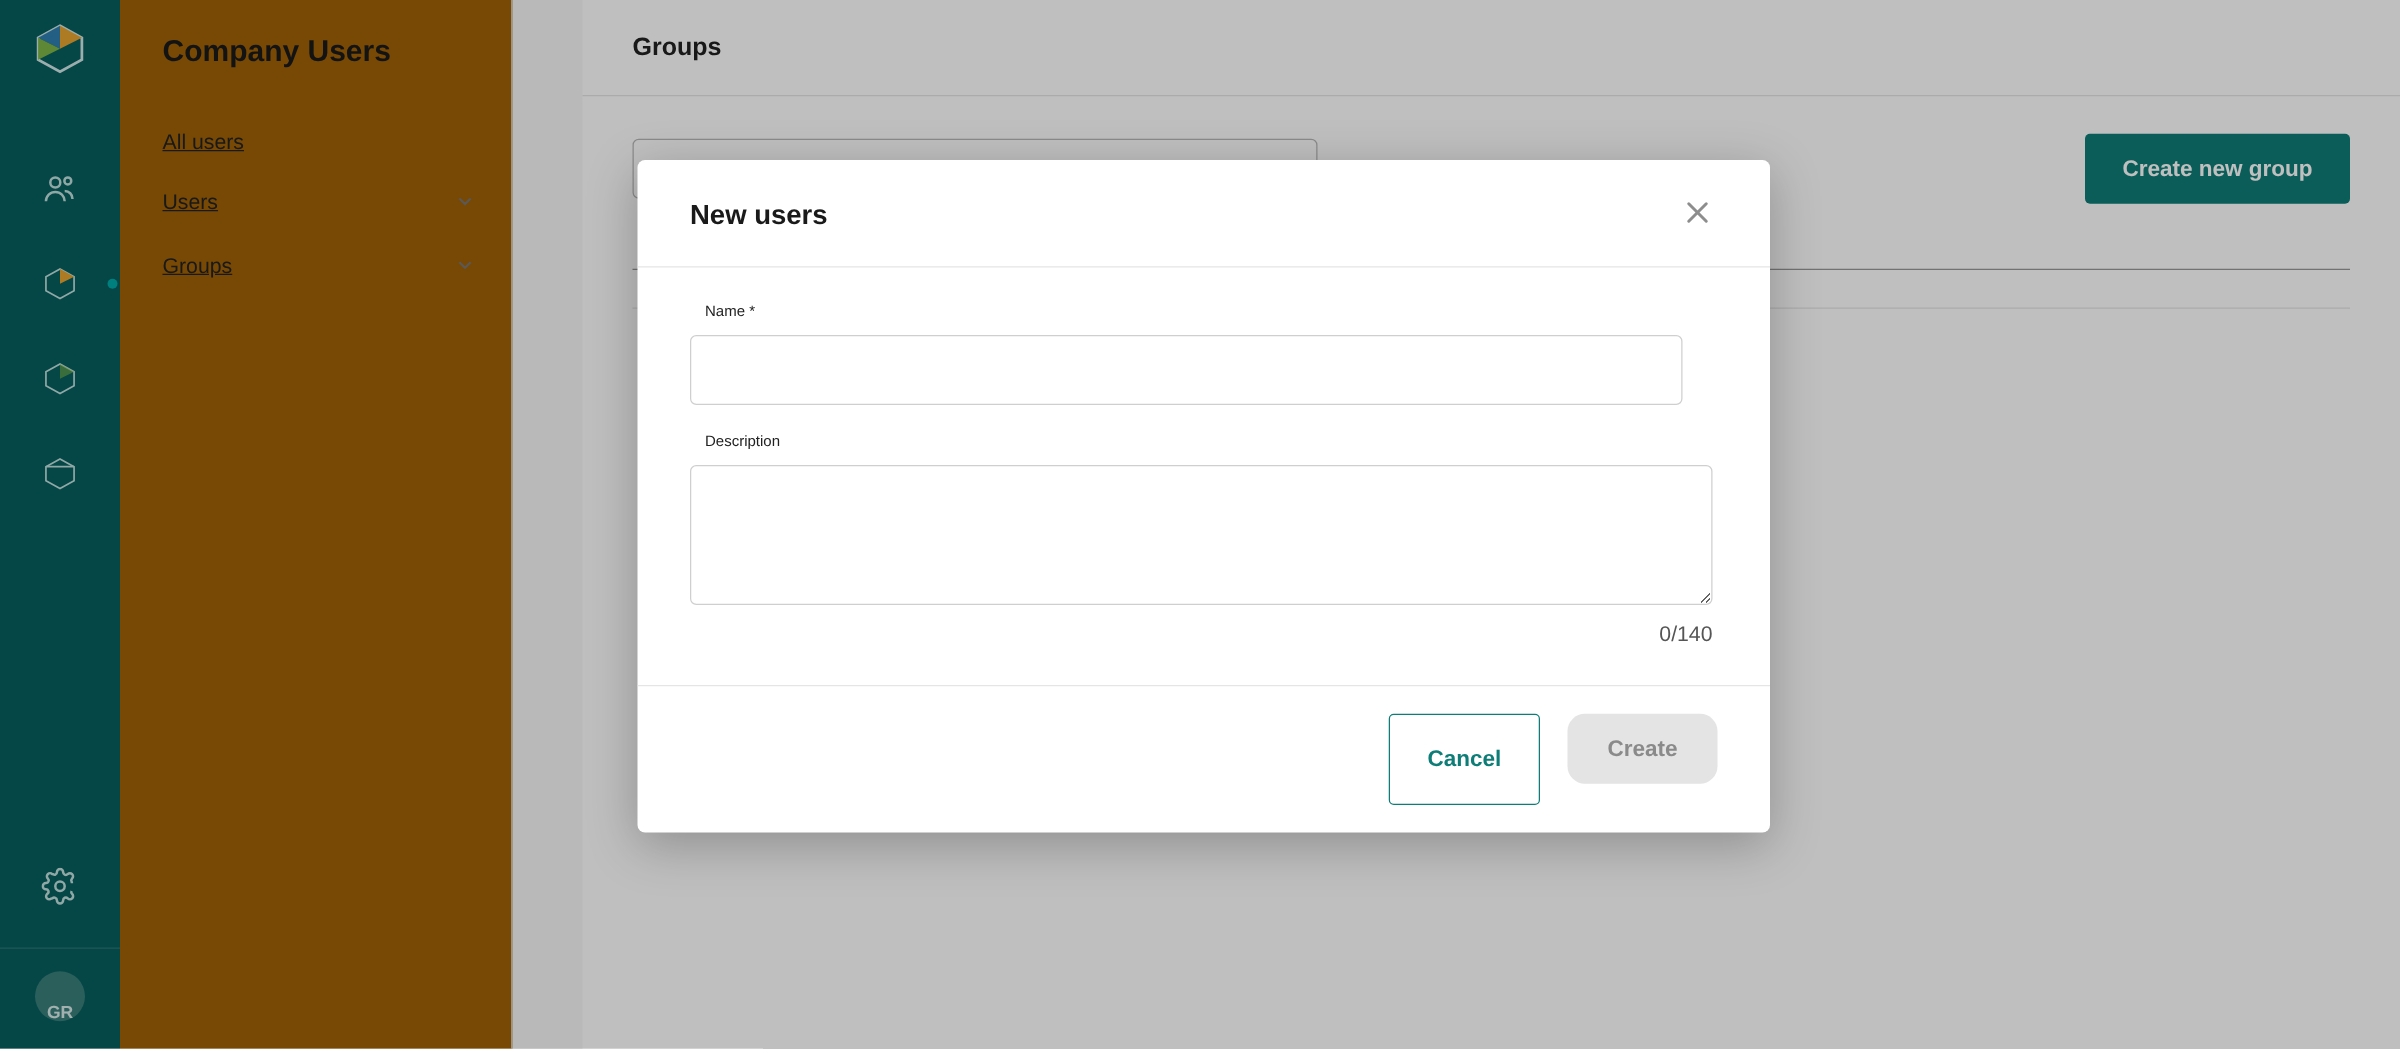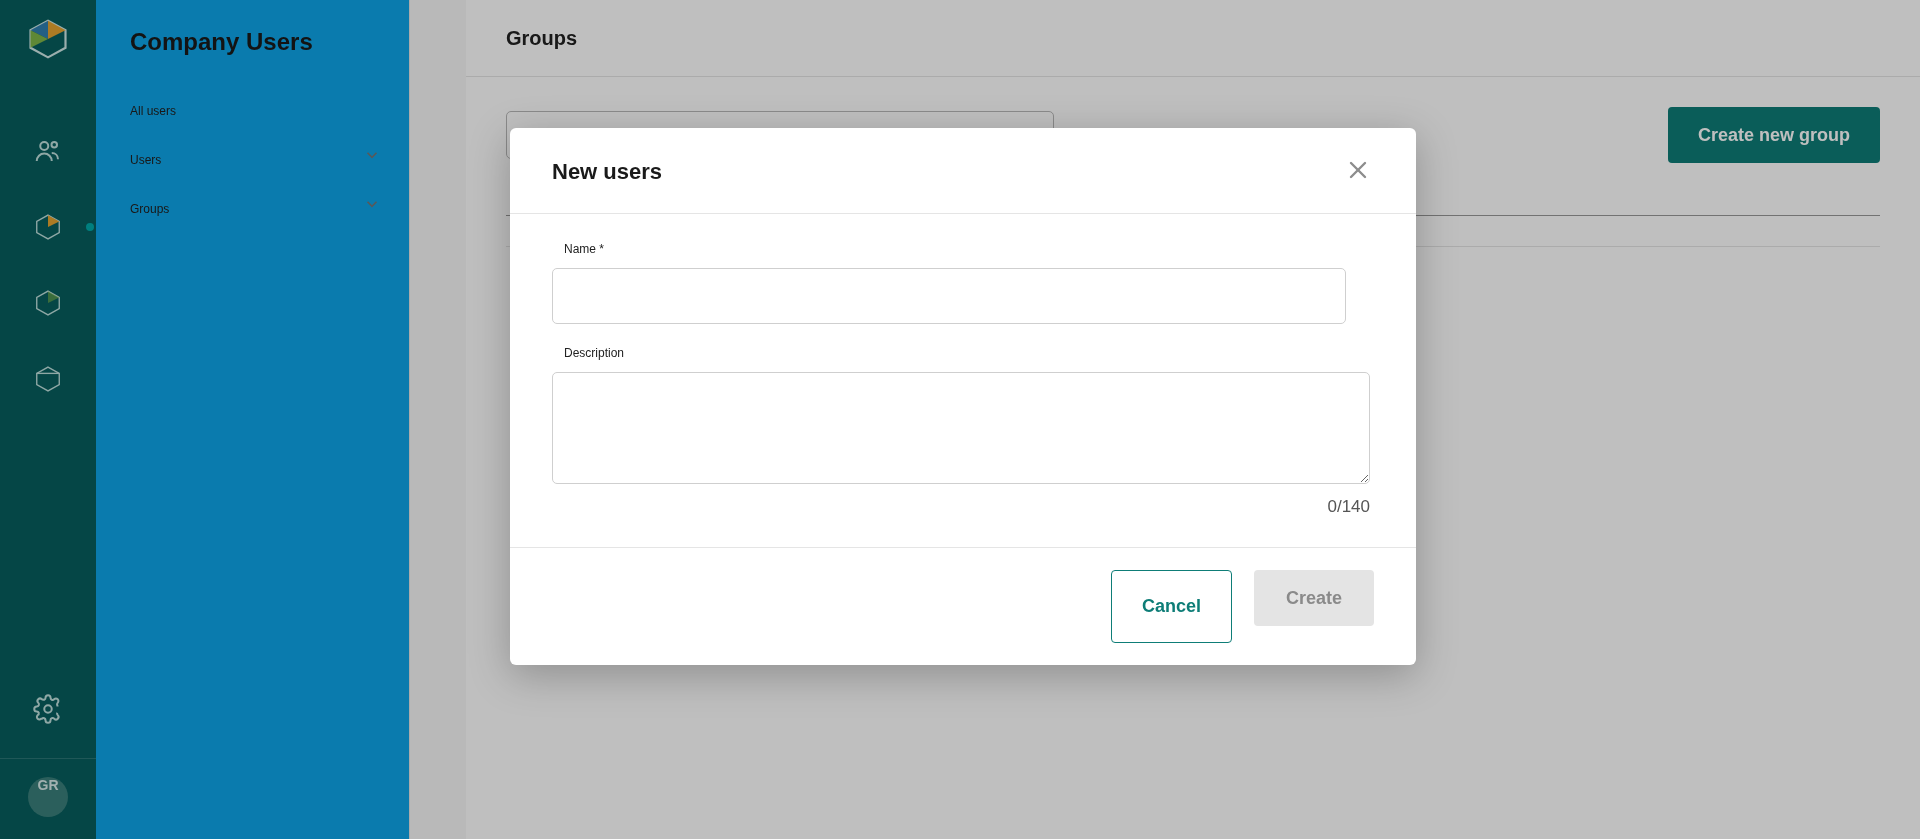--- a/index.html
+++ b/index.html
@@ -54,43 +54,44 @@
   .rail-item.active .active-dot{display:block;}
 
   .rail-spacer{flex:1;}
   .rail-divider{width:100%;height:1px;background:rgba(255,255,255,.15);}
   .rail .gear{margin:14px 0;}
   .rail .avatar{
     width:40px;height:40px;border-radius:50%;
     background:#3a7f7b;
     color:#d8eceb;
     font-size:14px;font-weight:600;
-    display:flex;align-items:flex-start;justify-content:center;
+    display:flex;align-items:flex-end;justify-content:center;
     margin:18px 0 22px;
   }
 
   
   .sidebar{
     position:absolute;left:96px;top:0;bottom:0;
     width:314px;
-    background:#0ea5e9;
+    background:#a16207;
     border-right:1px solid var(--border-light);
     box-sizing:border-box;
     padding-top:28px;
   }
   .sidebar h1{
     margin:0 0 34px 34px;
     font-size:24px;font-weight:700;
     color:#1a1a1a;
   }
   .side-item{
-    display:flex;align-items:flex-end;justify-content:space-between;
+    display:flex;align-items:flex-start;justify-content:space-between;
     padding:14px 28px 14px 34px;
-    font-size:12px;color:#222;
+    font-size:17px;color:#222;
     cursor:pointer;
+    text-decoration:underline;
   }
   .side-item .chev{color:#777;}
 
   
   .main{
     position:absolute;left:466px;right:0;top:0;bottom:0;
     background:#fff;
   }
   .main-header{
     height:76px;
@@ -182,21 +183,21 @@
     display:flex;justify-content:flex-end;gap:22px;
   }
   .btn-outline{
     background:#fff;color:var(--teal);
     border:1.5px solid var(--teal);border-radius:4px;
     height:73px;padding:0 30px;
     font-size:18px;font-weight:600;cursor:pointer;
   }
   .btn-disabled{
     background:#e4e4e4;color:#8a8a8a;
-    border:none;border-radius:4px;
+    border:none;border-radius:14px;
     height:56px;padding:0 32px;
     font-size:18px;font-weight:600;cursor:not-allowed;
   }
 </style>
 </head>
 <body>
 
 <nav class="rail">
   <div class="logo">
     <svg viewBox="0 0 48 48" width="42" height="42">

